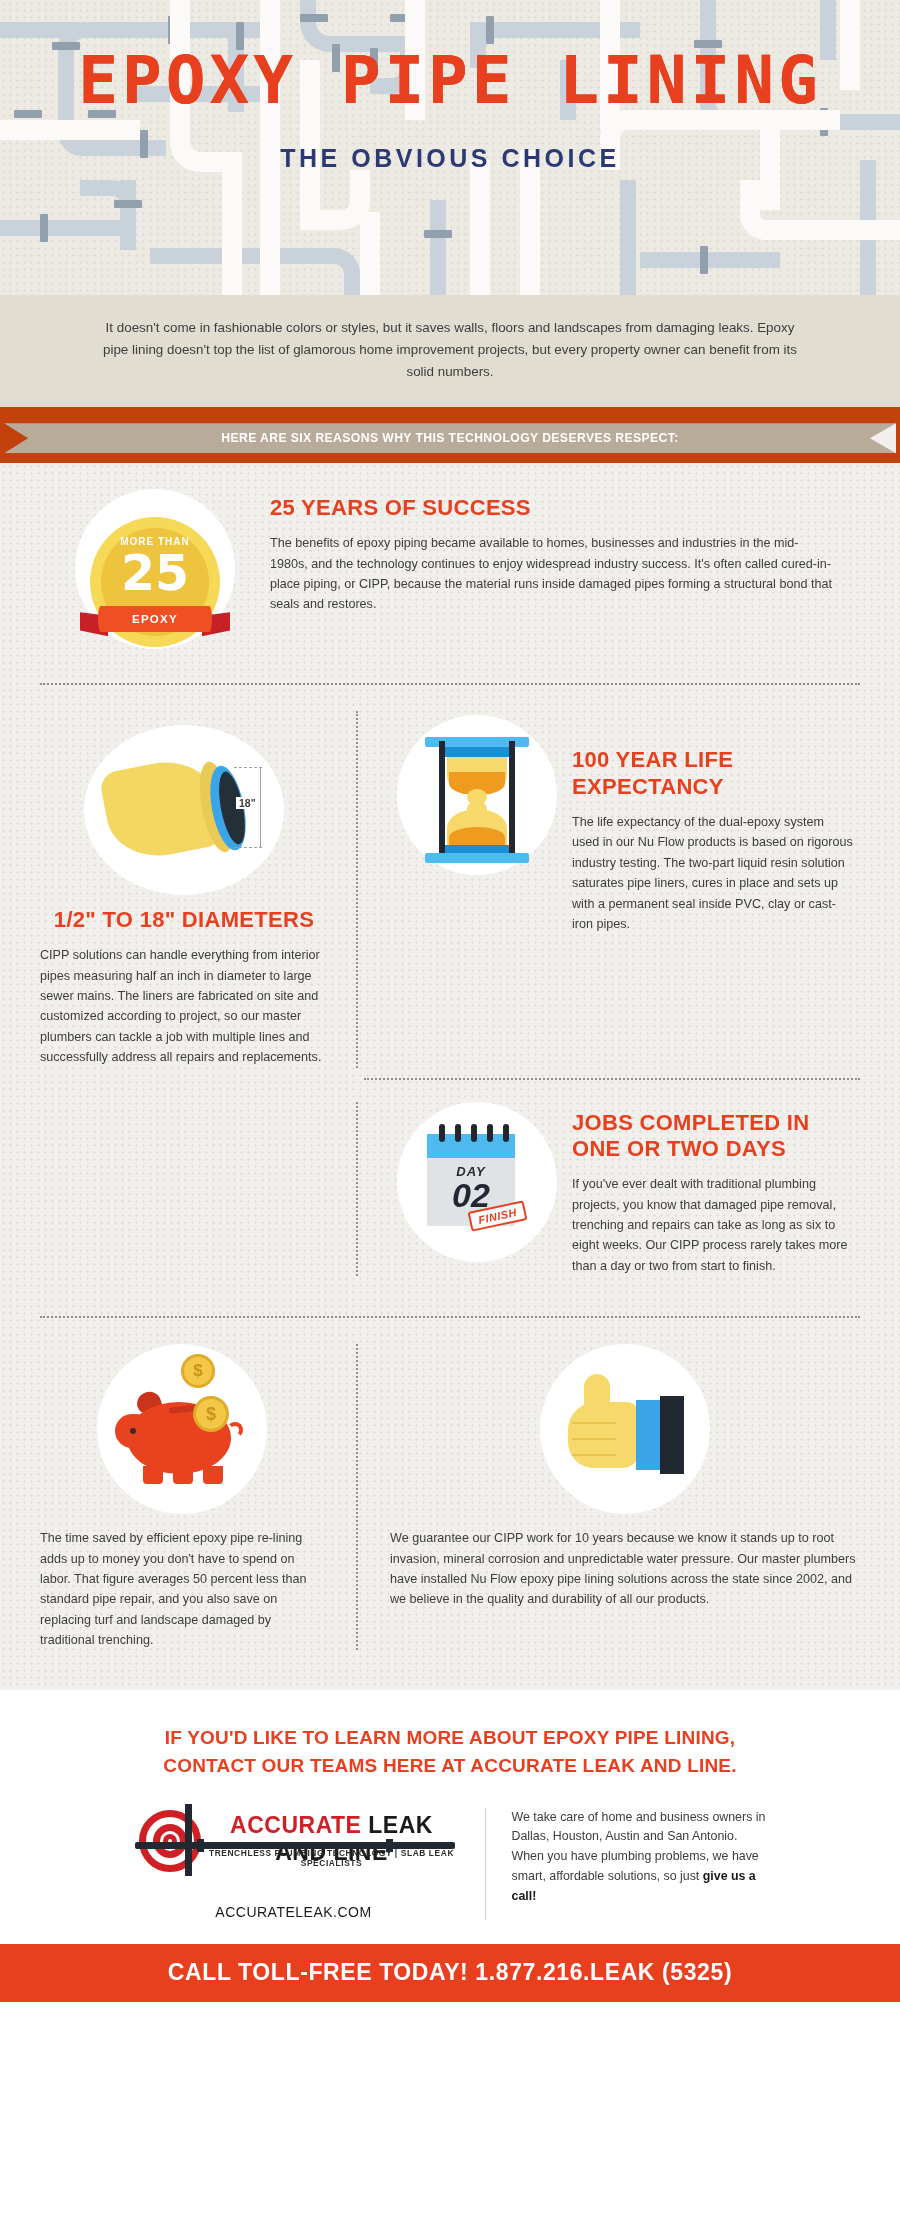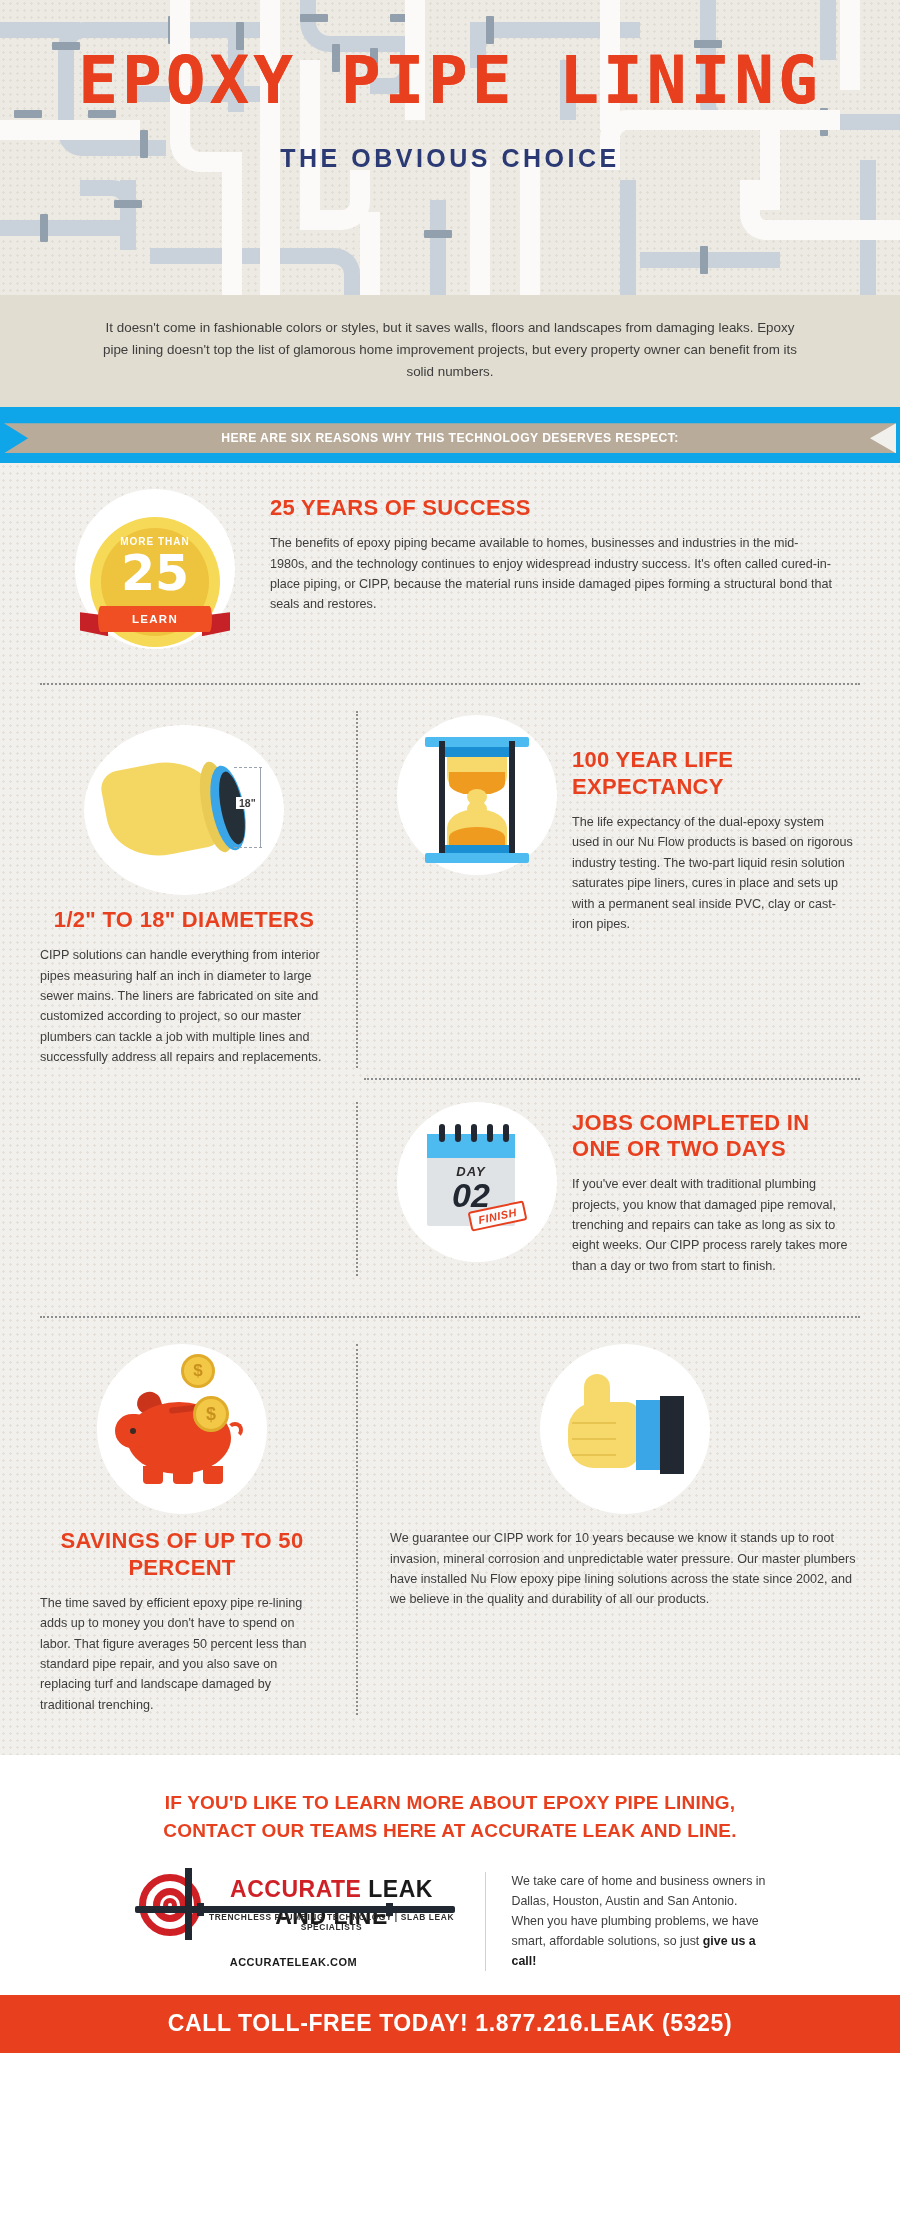--- a/index.html
+++ b/index.html
@@ -37,21 +37,21 @@
     color:#2b3a75;
   }
 
   
   .intro {
     background:#e2ddd1; padding:22px 95px 24px; text-align:center;
     font-size:13.4px; line-height:1.65; color:#3d3d3d;
   }
 
   
-  .ribbon-wrap { background:#0ea5e9; position:relative; padding:16px 0 10px; }
+  .ribbon-wrap { background:#c2410c; position:relative; padding:16px 0 10px; }
   .ribbon {
     position:relative; height:30px; background:#b9ab99; color:#fff;
     display:flex; align-items:center; justify-content:center;
     font-size:12.2px; font-weight:bold; letter-spacing:.4px;
     clip-path:polygon(0 0,100% 0,100% 100%,0 100%,2.7% 50%);
     margin:0 4px;
   }
   .ribbon::after{
     content:""; position:absolute; right:0; top:0; bottom:0; width:26px;
     background:#f2f0ec;
@@ -196,21 +196,21 @@
   .logo-text{ position:absolute; left:76px; top:4px; font-size:23px; font-weight:bold;
     letter-spacing:.5px; font-family:"Liberation Sans", sans-serif;}
   .logo-text .a{ color:#cf2026; }
   .logo-text .b{ color:#1a1a1a;text-align:right; }
   .logo-bar{ position:absolute; left:6px; right:4px; top:34px; height:7px; background:#222831; border-radius:2px;}
   .logo-bar::before, .logo-bar::after{ content:""; position:absolute; top:-3px; width:7px; height:13px; background:#222831;}
   .logo-bar::before{ left:62px;} .logo-bar::after{ right:62px;}
   .logo-post{ position:absolute; left:56px; top:-4px; width:7px; height:72px; background:#222831;}
   .logo-tag{ position:absolute; left:76px; top:40px; font-size:8.4px; font-weight:bold;
     letter-spacing:.6px; color:#2b2b2b; }
-  .logo-url{ margin-top:18px; font-size:11px; font-weight:bold; color:#1a1a1a; letter-spacing:.5px;}
+  .logo-url{ margin-top:30px; font-size:14px; font-weight:normal; color:#1a1a1a; letter-spacing:.5px;}
   .cta-text{ width:260px; text-align:left; font-size:12.4px; line-height:1.6; color:#3d3d3d; }
   .cta-text b{ font-weight:bold; color:#1a1a1a; }
   .divider-v{ width:1px; background:#d5d1c9; align-self:stretch; }
 
   .callbar{ background:#e8401f; color:#fff; text-align:center; padding:15px 0 16px;
     font-size:23px; font-weight:bold; letter-spacing:.6px; }
 </style>
 </head>
 <body>
 
@@ -308,21 +308,21 @@
     <div class="row" style="padding:22px 40px 34px;">
       <div class="cell" style="width:230px;display:flex;justify-content:center;align-items:flex-start;padding-top:4px;">
         <div class="circle" style="width:160px;height:160px;">
           <div class="badge" style="position:absolute;left:5px;top:20px;">
             <div class="outer"></div>
             <div class="inner"></div>
             <div class="morethan">MORE THAN</div>
             <div class="num">25</div>
             <div class="tail l"></div>
               <div class="tail r"></div>
-            <div class="rib">LEARN</div>
+            <div class="rib">EPOXY</div>
           </div>
         </div>
       </div>
       <div class="cell" style="flex:1;padding-top:10px;padding-right:26px;">
         <div class="h-red">25 YEARS OF SUCCESS</div>
         <div class="txt">The benefits of epoxy piping became available to homes, businesses and industries in the mid-1980s, and the technology continues to enjoy widespread industry success. It's often called cured-in-place piping, or CIPP, because the material runs inside damaged pipes forming a structural bond that seals and restores.</div>
       </div>
     </div>
 
     <div class="hdot" style="margin:0 40px;"></div>
@@ -424,21 +424,20 @@
             <div class="leg" style="left:106px;"></div>
             <div class="tail"></div>
             <div class="coin" style="left:84px;top:10px;width:34px;height:34px;font-size:17px;">
               <span>$</span>
             </div>
             <div class="coin" style="left:96px;top:52px;width:36px;height:36px;font-size:18px;">
               <span>$</span>
             </div>
           </div>
         </div>
-        <div class="h-red center">SAVINGS OF UP TO 50 PERCENT</div>
         <div class="txt" style="margin-top:8px;">The time saved by efficient epoxy pipe re-lining adds up to money you don't have to spend on labor. That figure averages 50 percent less than standard pipe repair, and you also save on replacing turf and landscape damaged by traditional trenching.</div>
       </div>
 
       <div class="vdot" style="margin:0 6px;"></div>
 
       <div class="cell" style="flex:1;padding-left:26px;">
         <div class="circle" style="width:170px;height:170px;margin:0 auto 14px;">
           <div class="thumb">
             <div class="up"></div>
             <div class="fist"></div>

